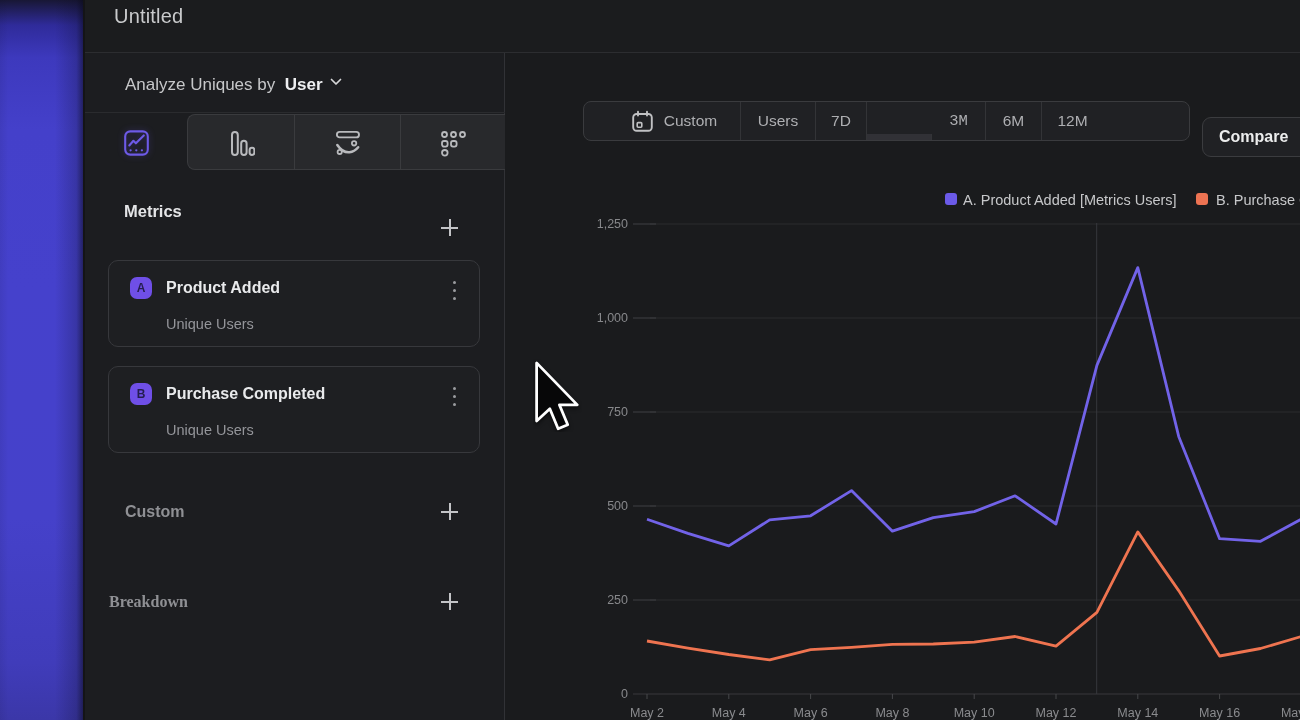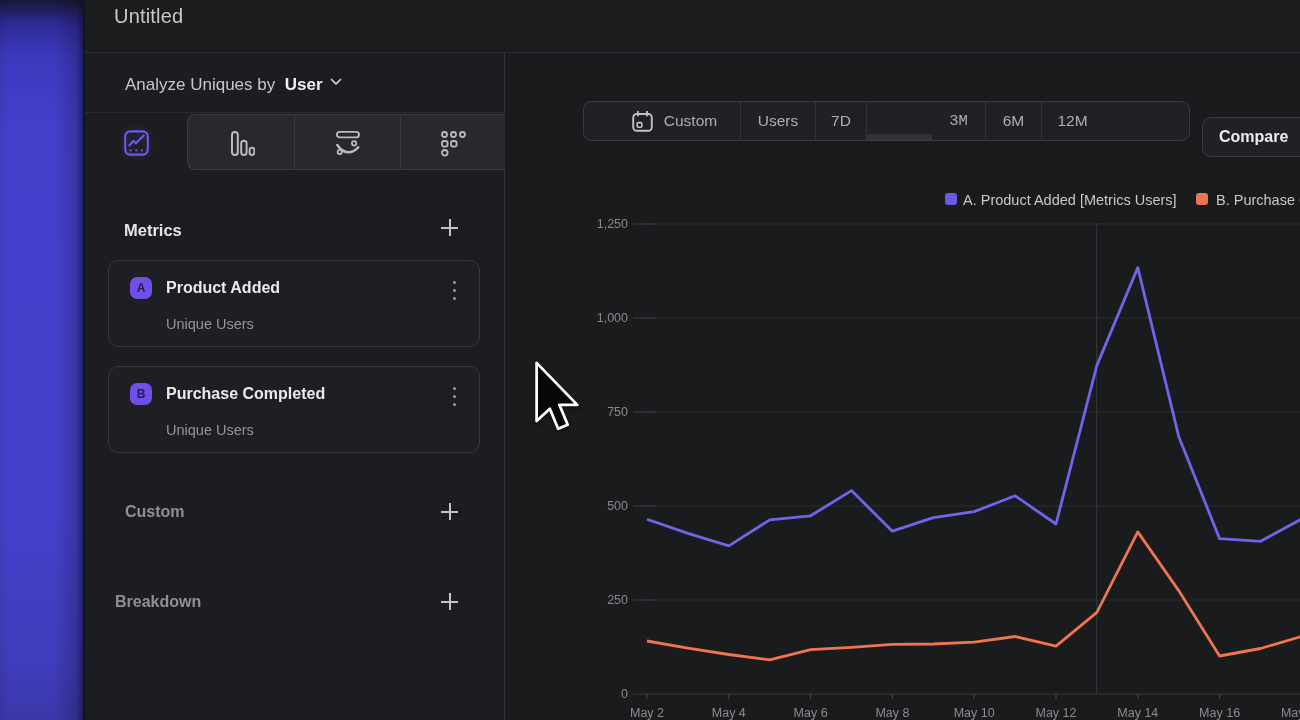--- a/index.html
+++ b/index.html
@@ -103,21 +103,21 @@
         </g>
       </svg>
     </div>
     <svg id="selicon" width="25" height="26" viewBox="0 0 25 26">
       <rect x="1.2" y="1.4" width="22.6" height="23.2" rx="5" fill="none" stroke="#6d5ae6" stroke-width="2.1"></rect>
       <path d="M5.3 15.5 L9.4 10.8 L11.9 13.3 L19.8 5.4" fill="none" stroke="#6d5ae6" stroke-width="2.1" stroke-linecap="round" stroke-linejoin="round"></path>
       <circle cx="6.6" cy="20.3" r="1.15" fill="#6d5ae6"></circle>
       <circle cx="12.3" cy="20.3" r="1.15" fill="#6d5ae6"></circle>
       <circle cx="17.9" cy="20.3" r="1.15" fill="#6d5ae6"></circle>
     </svg>
-    <div class="sechead" style="left:39px; top:168px;">Metrics</div>
+    <div class="sechead" style="left:39px; top:149px;">Metrics</div>
     <div class="plus" style="left:356px; top:166px;"></div>
     <div class="card" style="top:207px;">
       <div class="badge">A</div>
       <div class="name">Product Added</div>
       <div class="sub">Unique Users</div>
       <div class="kebab">
           <i style="top:0"></i>
           <i style="top:8px"></i>
           <i style="top:16px"></i>
         </div>
@@ -127,21 +127,21 @@
       <div class="name">Purchase Completed</div>
       <div class="sub">Unique Users</div>
       <div class="kebab">
           <i style="top:0"></i>
           <i style="top:8px"></i>
           <i style="top:16px"></i>
         </div>
     </div>
     <div class="dimhead" style="left:40px; top:450px;">Custom</div>
     <div class="plus" style="left:356px; top:450px;"></div>
-    <div class="dimhead" style="left:30px; top:540px;">Breakdown</div>
+    <div class="dimhead" style="left:24px; top:540px;font-family:Liberation Serif, serif;">Breakdown</div>
     <div class="plus" style="left:356px; top:540px;"></div>
   </div>
 
   <div class="abs" id="seg">
     <div class="s" style="width:133px;">
       <svg width="23" height="23" viewBox="0 0 23 23" style="margin-right:10px;">
         <rect x="2.2" y="4" width="18.6" height="16.8" rx="3.5" fill="none" stroke="#c0c1c3" stroke-width="1.9"></rect>
         <path d="M7 1.8 V5.6 M16 1.8 V5.6" stroke="#c0c1c3" stroke-width="1.9" stroke-linecap="round"></path>
         <rect x="6.2" y="12.6" width="4.6" height="4.6" rx="0.9" fill="none" stroke="#c0c1c3" stroke-width="1.6"></rect>
       </svg>

